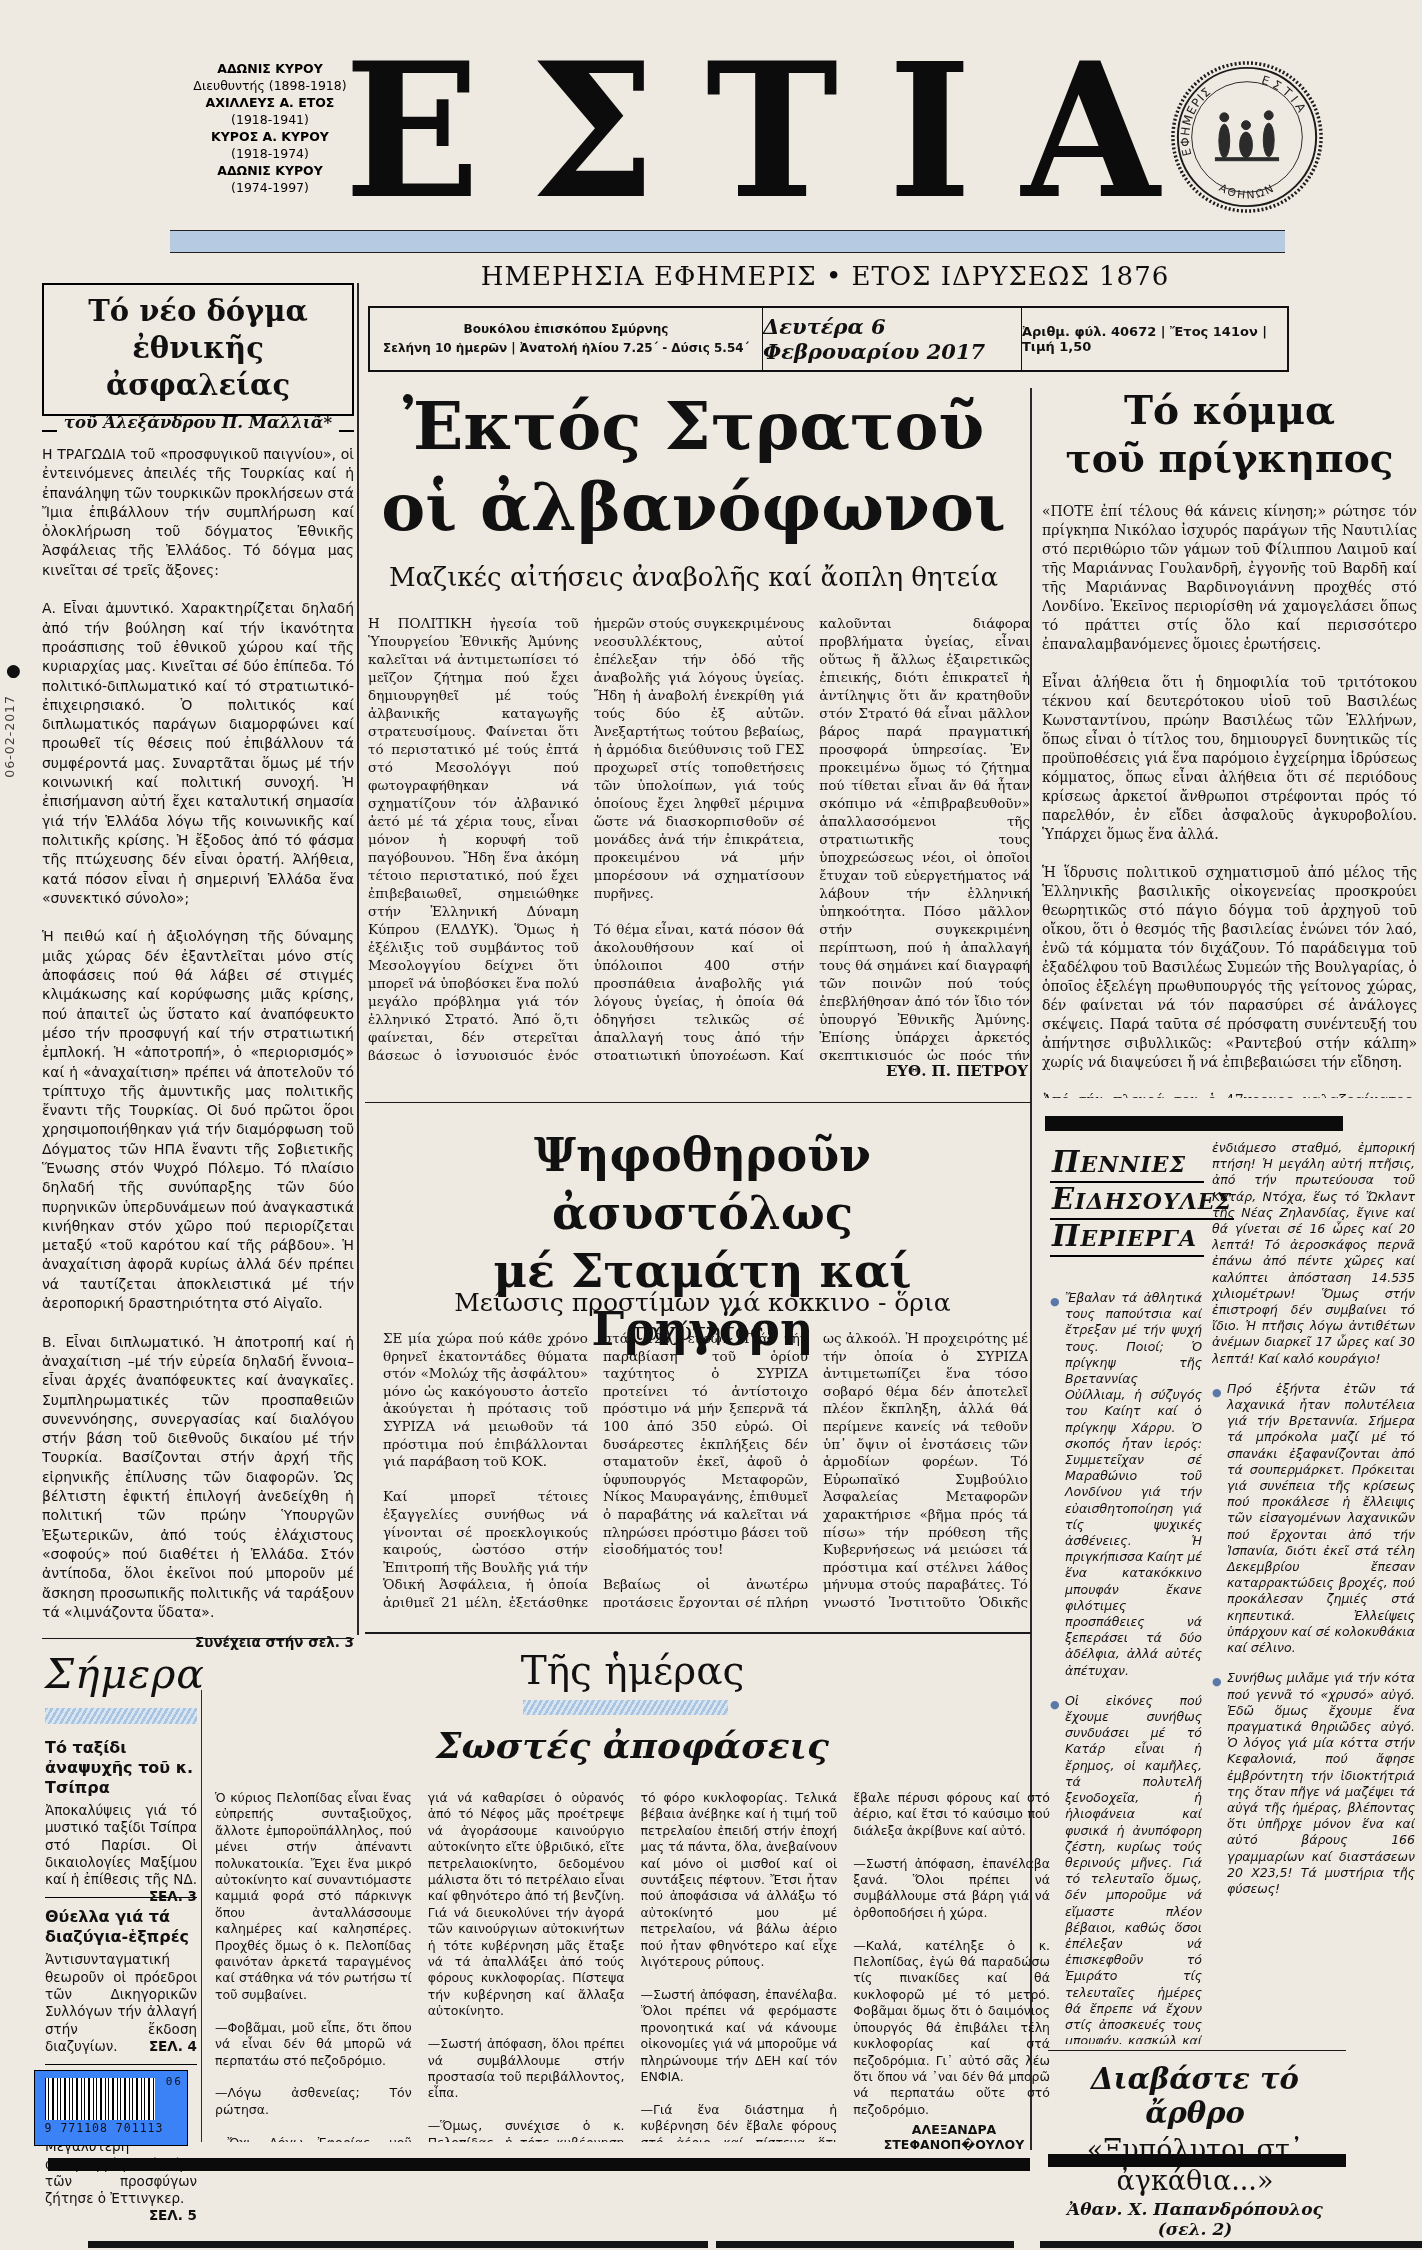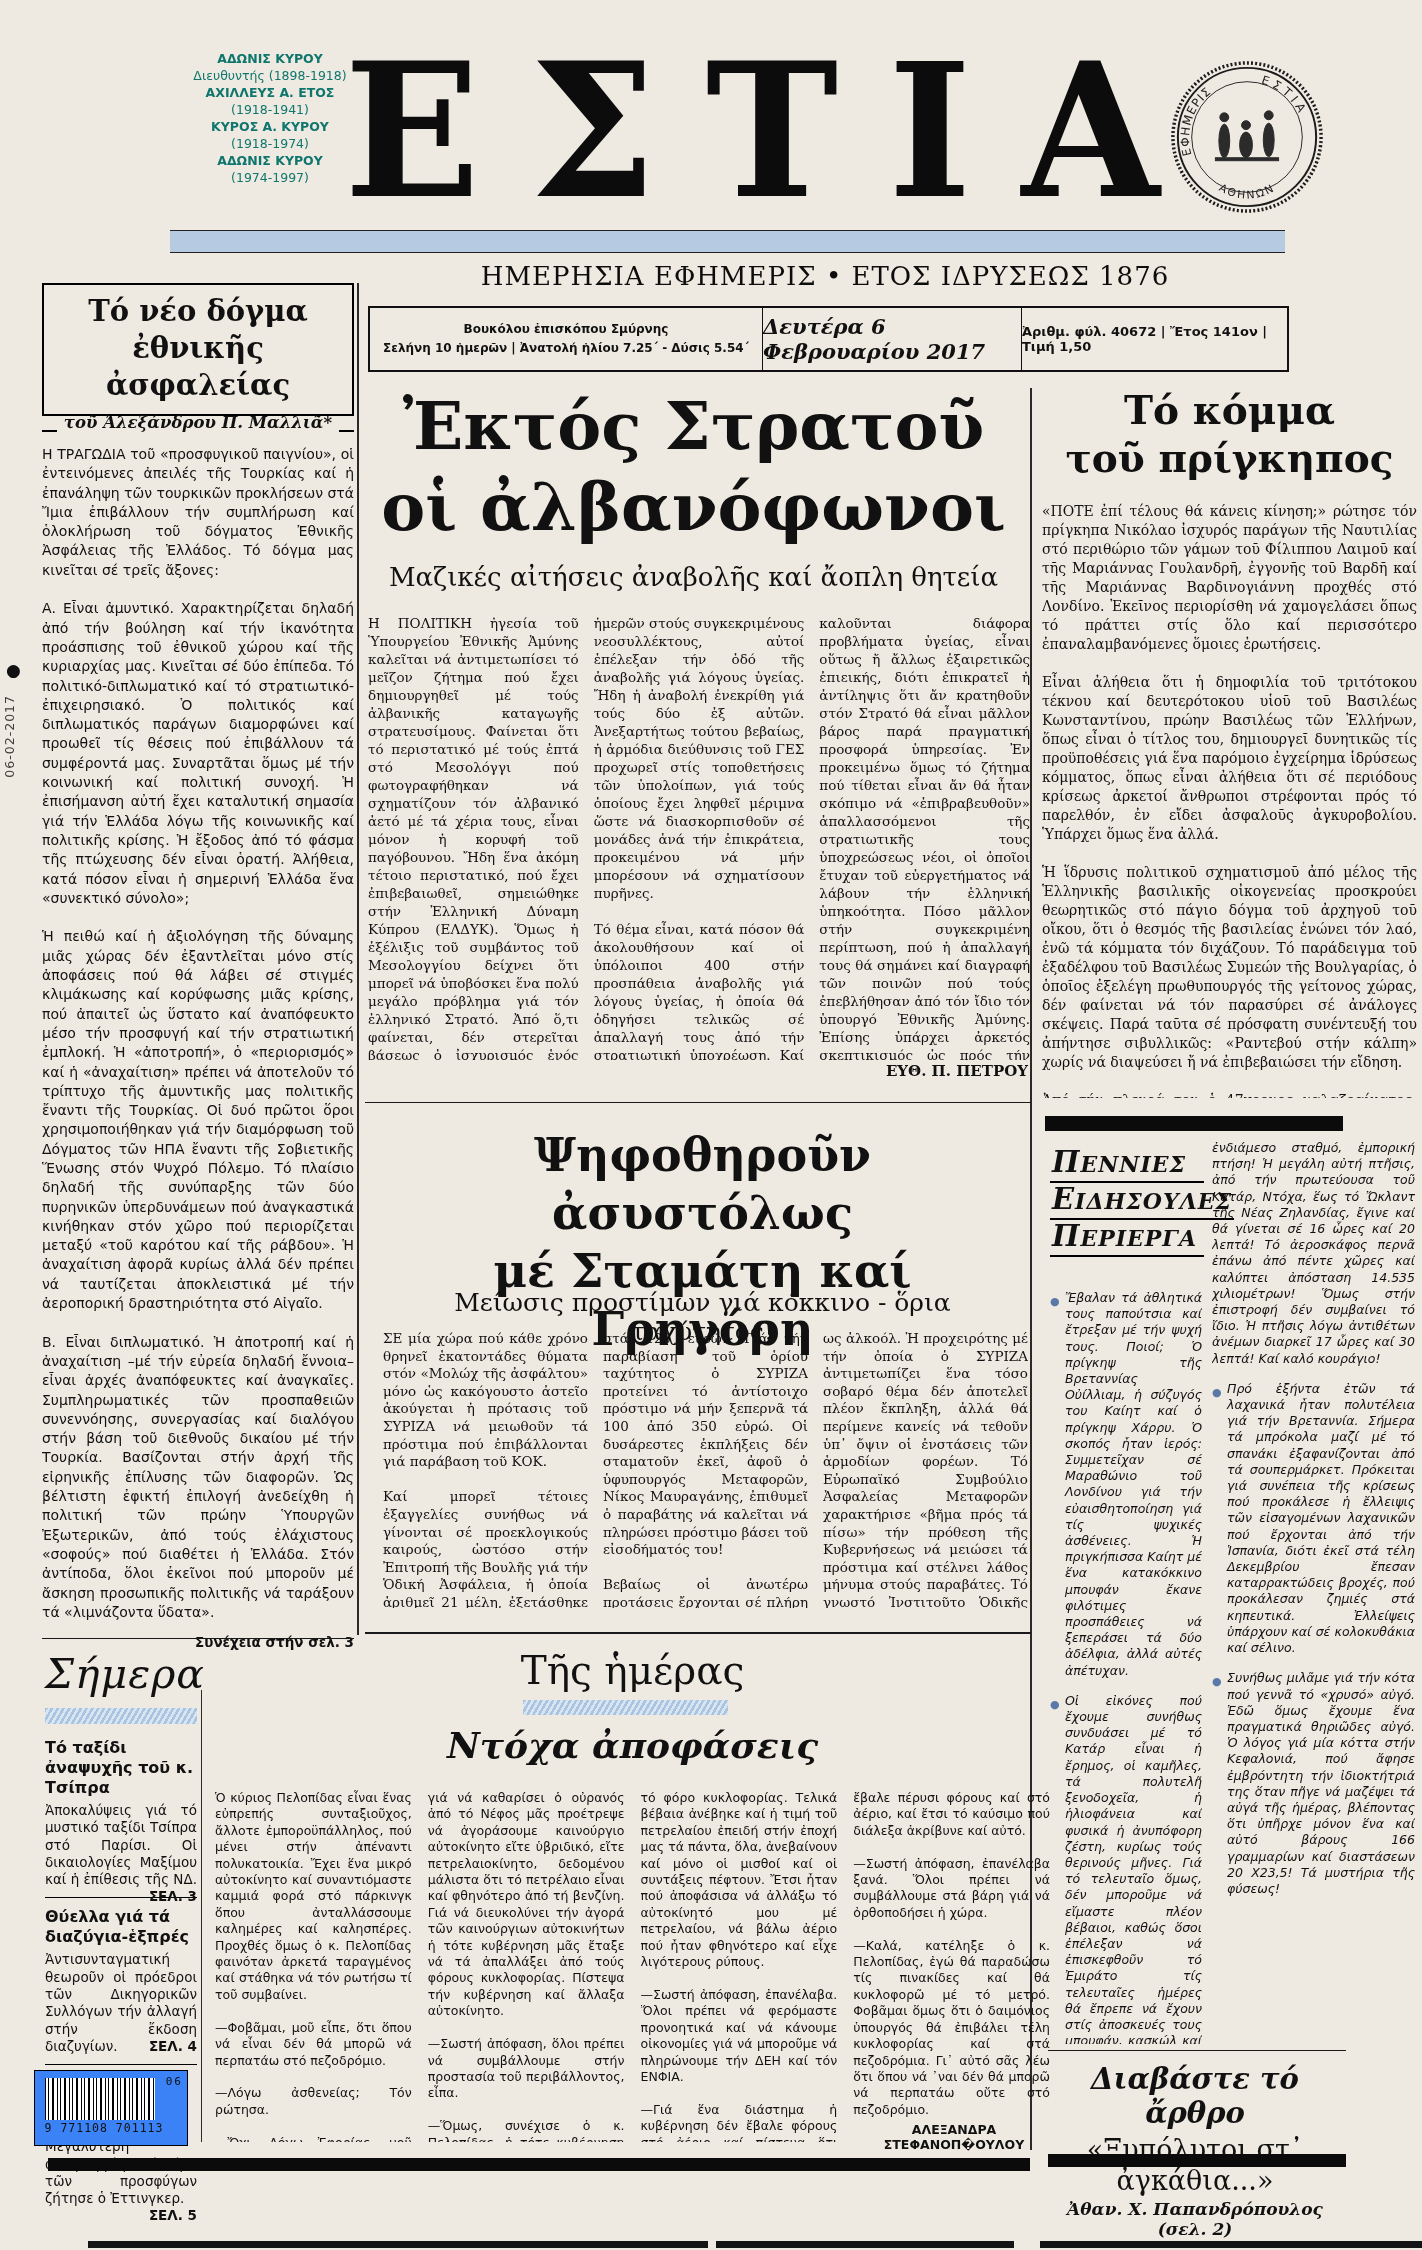--- a/index.html
+++ b/index.html
@@ -5,22 +5,22 @@
   html,body{margin:0;padding:0;}
   body{
     width:1422px;height:2250px;position:relative;
     background:#efeae1;
     font-family:"DejaVu Serif",serif;
     color:#111;overflow:hidden;
   }
   .abs{position:absolute;}
 
   
-  .directors{left:150px;top:50px;width:240px;text-align:center;
-    font-family:"DejaVu Sans",sans-serif;font-size:12.5px;line-height:17px;color:#0f766e;}
+  .directors{left:150px;top:60px;width:240px;text-align:center;
+    font-family:"DejaVu Sans",sans-serif;font-size:12.5px;line-height:17px;color:#000000;}
   .directors .nm{font-weight:bold;}
   .paper-title{left:352px;top:30px;width:800px;height:200px;display:flex;align-items:center;justify-content:center;
     font-family:"DejaVu Serif",serif;font-weight:bold;font-size:178px;letter-spacing:50px;text-indent:50px;
     transform:scaleY(1.04);color:#0c0c0c;white-space:nowrap;}
   .blue-band{left:170px;top:230px;width:1115px;height:21px;background:#b6cbe2;
     border-top:1.5px solid #222;border-bottom:1.5px solid #222;}
   .tagline{left:365px;top:261px;width:920px;text-align:center;font-size:26px;letter-spacing:1px;color:#0d0d0d;}
   .datebox{left:368px;top:306px;width:917px;height:62px;border:2px solid #111;display:flex;background:#efeae1;}
   .datebox .c1{width:392px;display:flex;flex-direction:column;justify-content:center;text-align:center;
     font-family:"DejaVu Sans",sans-serif;font-size:12px;font-weight:bold;line-height:19px;}
@@ -308,21 +308,21 @@
 </div>
 
 <div class="abs bcbox">
   <div class="bars"></div>
   <div class="bc06">06</div>
   <div class="bcd">9 771108 701113</div>
 </div>
 
 <div class="abs tih">Τῆς ἡμέρας</div>
 <div class="abs tihatch hatch"></div>
-<div class="abs tistory">Ντόχα ἀποφάσεις</div>
+<div class="abs tistory">Σωστές ἀποφάσεις</div>
 <div class="abs ticols">
   <div class="col">Ὁ κύριος Πελοπίδας εἶναι ἕνας εὐπρεπής συνταξιοῦχος, ἄλλοτε ἐμποροϋπάλληλος, πού μένει στήν ἀπέναντι πολυκατοικία. Ἔχει ἕνα μικρό αὐτοκίνητο καί συναντιόμαστε καμμιά φορά στό πάρκινγκ ὅπου ἀνταλλάσσουμε καλημέρες καί καλησπέρες. Προχθές ὅμως ὁ κ. Πελοπίδας φαινόταν ἀρκετά ταραγμένος καί στάθηκα νά τόν ρωτήσω τί τοῦ συμβαίνει.
 
 —Φοβᾶμαι, μοῦ εἶπε, ὅτι ὅπου νά εἶναι δέν θά μπορῶ νά περπατάω στό πεζοδρόμιο.
 
 —Λόγω ἀσθενείας; Τόν ρώτησα.
 
 —Ὄχι. Λόγω Ἐφορίας, μοῦ ἀπάντησε καί ἄρχισε νά μοῦ διηγεῖται τό πρόβλημά του.
 
 —Εἶχα ἕνα αὐτοκίνητο πού κινεῖτο μέ βενζίνα. Μιά ἡμέρα ἡ τότε κυβέρνηση εἶπε ὅτι τό αὐτοκίνητό μου ἄφηνε πολλά καυσαέρια</div>

